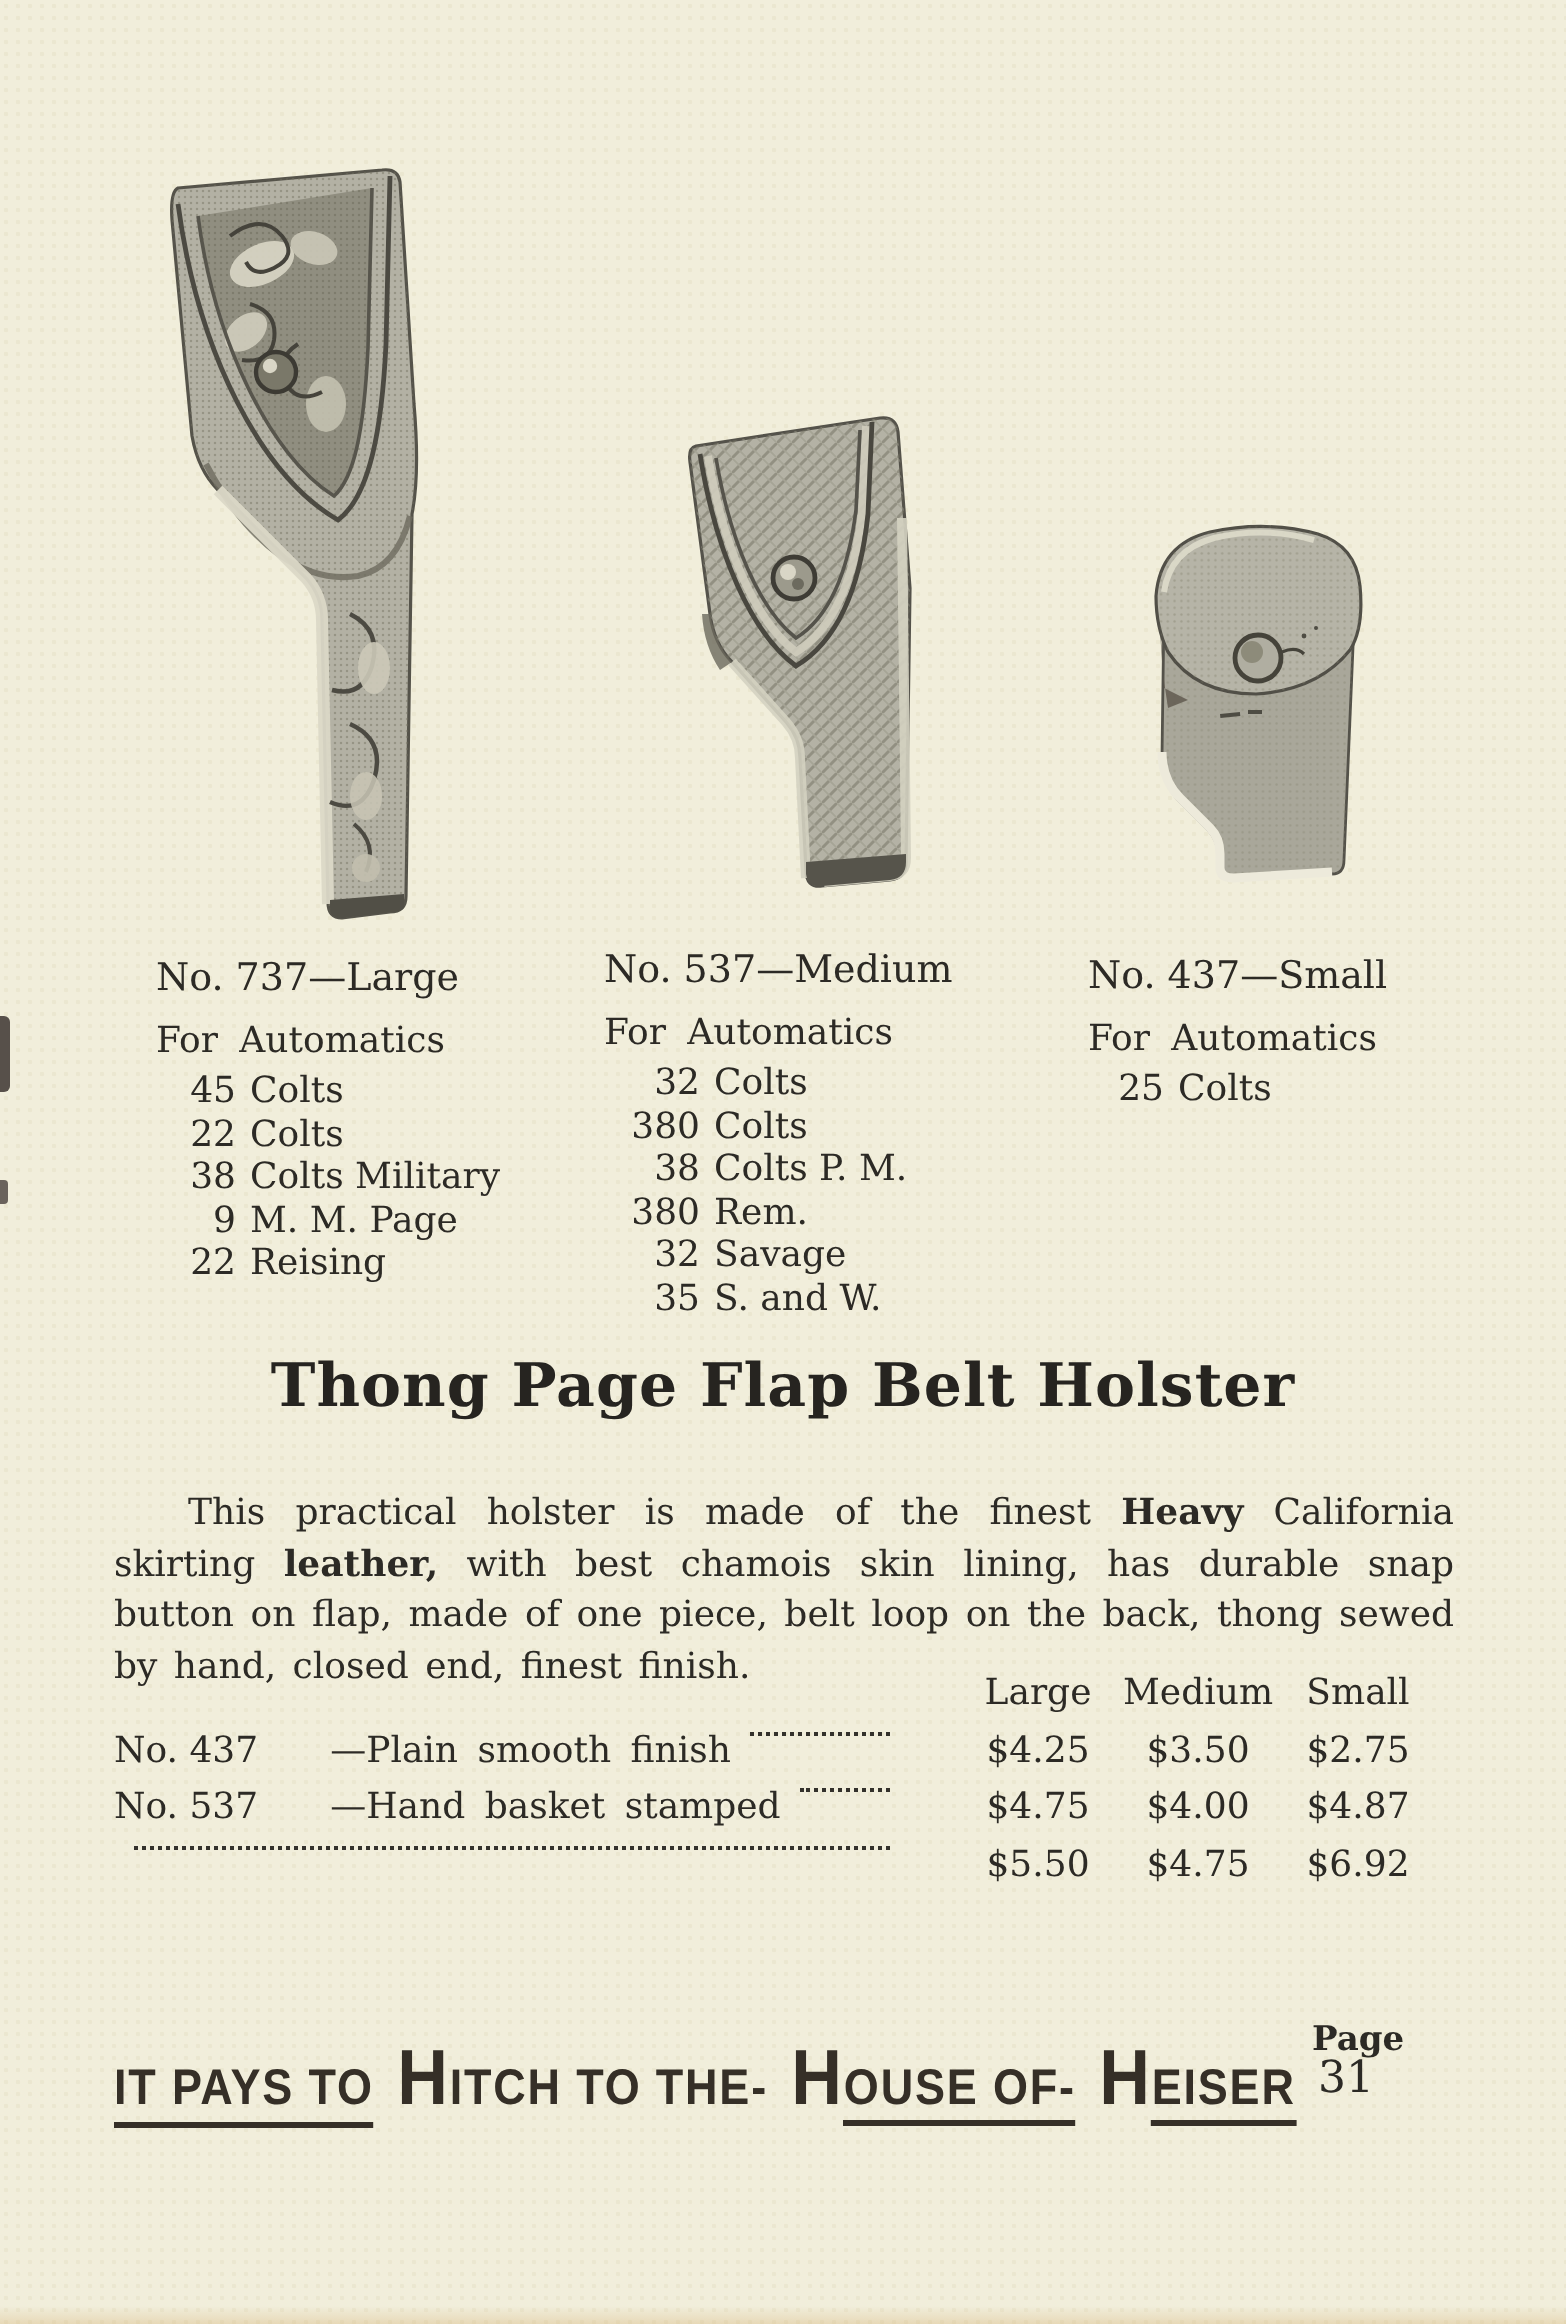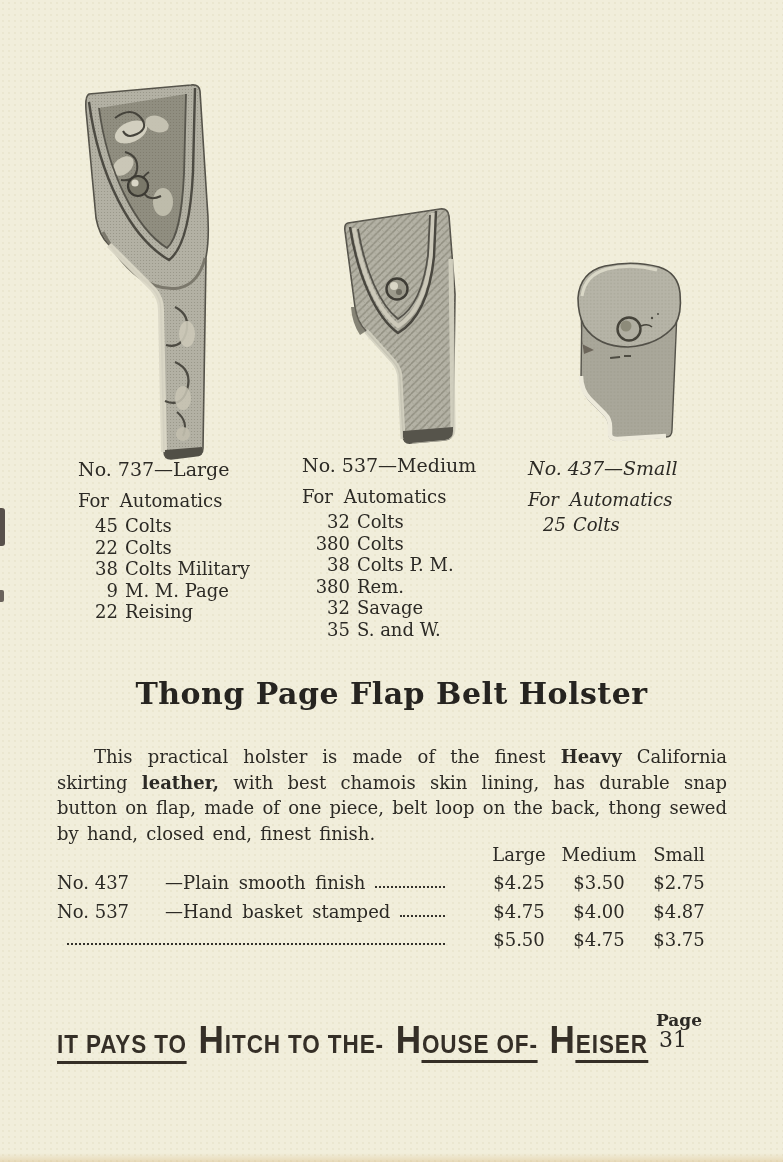--- a/index.html
+++ b/index.html
@@ -8,40 +8,40 @@
     background-color:#f1eedb;
     background-image:radial-gradient(rgba(203,192,150,0.16) 1px, rgba(0,0,0,0) 1.3px);
     background-size:6px 6px;
     font-family:"DejaVu Serif", serif;color:#2c2a25;
   }
   .figure{position:absolute;}
   .fig-large{left:79px;top:82px;width:140px;height:380px;}
   .fig-medium{left:336px;top:199px;width:132px;height:252px;}
   .fig-small{left:572px;top:258px;width:118px;height:188px;}
 
-  .col{position:absolute;font-size:18px;line-height:21.5px;width:220px;}
+  .col{position:absolute;font-size:18px;line-height:21.5px;width:220px;margin-top:20px;}
   .col-a{left:78px;top:459px;}
   .col-b{left:302px;top:455px;}
-  .col-c{left:528px;top:458px;font-style:italic;}
+  .col-c{left:544px;top:458px;}
   .prodcap{font-size:19px;margin-bottom:9px;}
   .forline{margin-bottom:4px;word-spacing:5px;}
   .gun{display:flex;}
   .gun .num{text-align:right;padding-right:7px;}
   .col-a .num{width:40px;}
   .col-b .num{width:48px;}
   .col-c .num{width:38px;}
 
   .title{position:absolute;top:676px;left:0;width:100%;text-align:center;
     font-size:30px;font-weight:bold;letter-spacing:0.5px;color:#262420;}
 
   .para{position:absolute;left:57px;top:744px;width:670px;font-size:18px;
     line-height:25.6px;text-align:justify;text-indent:37px;word-spacing:2.5px;}
 
   .ptable{position:absolute;left:57px;top:836px;width:668px;font-size:18px;}
-  .prow{display:flex;align-items:flex-end;height:28.6px;}
+  .prow{display:flex;align-items:flex-start;height:28.6px;}
   .prow .spacer{flex:1;}
   .pcell{width:80px;text-align:center;flex:0 0 auto;}
   .pcells{margin-right:6px;display:flex;}
   .rlabel b{font-weight:normal;}
   .rlabel .desc{word-spacing:4px;margin-left:36px;}
   .leader{flex:1;border-bottom:2px dotted #33312b;margin:0 34px 5px 10px;height:1px;}
 
   .slogan{position:absolute;left:57px;top:1018px;display:flex;align-items:baseline;gap:13px;
     color:#352f27;font-family:"Liberation Sans", sans-serif;font-weight:bold;
     transform:scaleX(0.9);transform-origin:left bottom;white-space:nowrap;}
@@ -237,21 +237,21 @@
         <div class="pcell">$4.75</div>
         <div class="pcell">$4.00</div>
         <div class="pcell">$4.87</div>
       </div>
     </div>
     <div class="prow">
       <div class="leader"></div>
       <div class="pcells">
         <div class="pcell">$5.50</div>
         <div class="pcell">$4.75</div>
-        <div class="pcell">$3.75</div>
+        <div class="pcell">$6.92</div>
       </div>
     </div>
   </div>
 
   <div class="slogan">
     <span class="sl-prefix">IT PAYS TO</span>
     <span class="sl-word"><span class="bigcap">H</span><span>ITCH TO THE-</span></span>
     <span class="sl-word"><span class="bigcap">H</span><span class="rest-u">OUSE OF-</span></span>
     <span class="sl-word"><span class="bigcap">H</span><span class="rest-u">EISER</span></span>
   </div>

